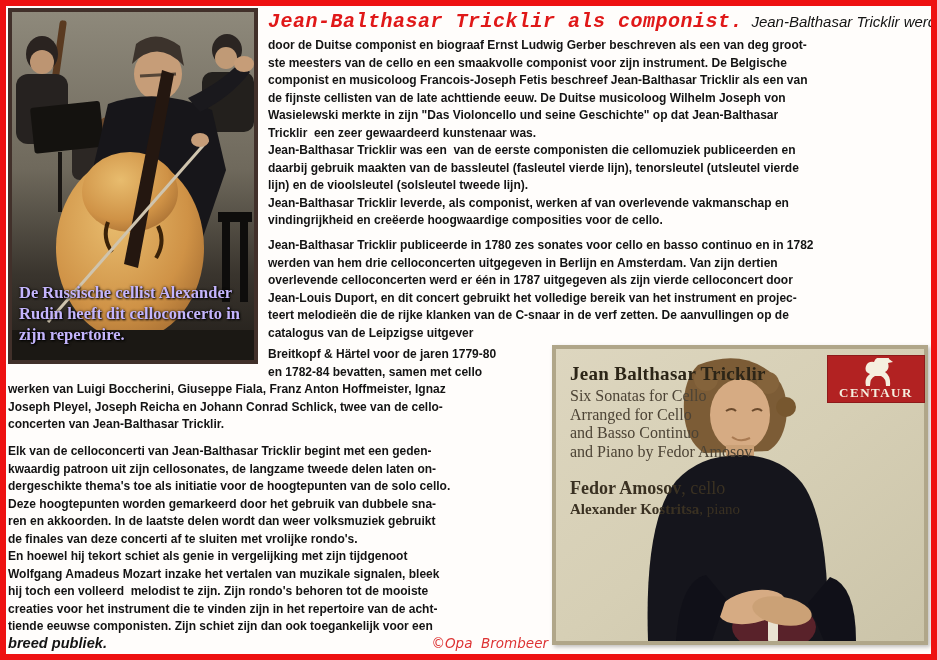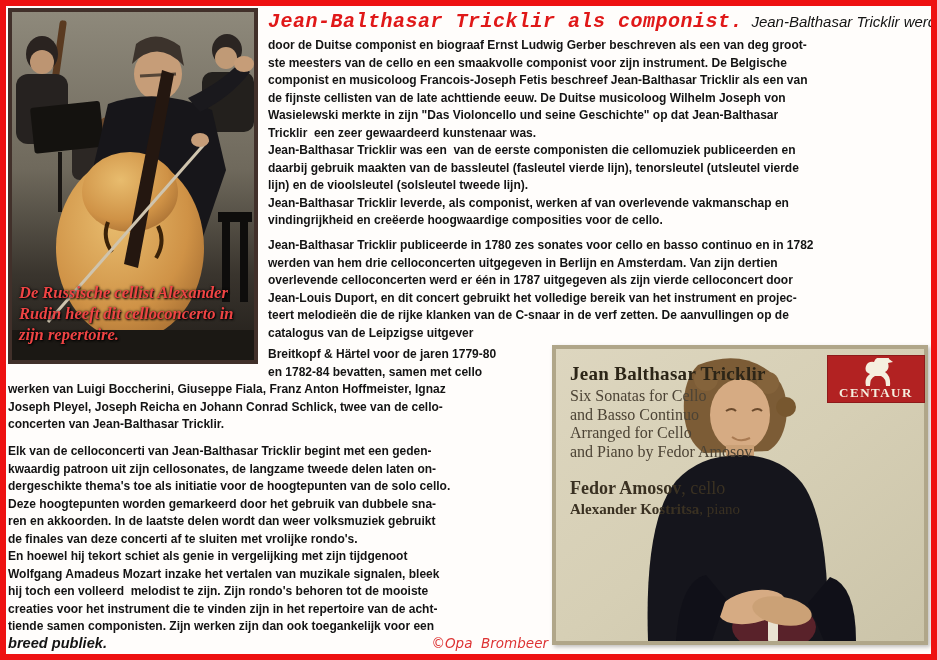--- a/index.html
+++ b/index.html
@@ -15,23 +15,23 @@
   .photo-frame{
     position:absolute;left:2px;top:2px;width:242px;height:348px;
     border:4px solid #41302a;
     box-shadow:0 0 0 1px #6b5448 inset;
     background:#2a241f;
   }
   .photo-frame svg{position:absolute;left:0;top:0;}
   .photo-caption{
     position:absolute;left:7px;top:270px;width:232px;
     font-family:"Liberation Serif",serif;
-    font-weight:bold;font-style:italic;
+    font-weight:bold;
     font-size:16.5px;line-height:21px;
-    color:#ef4444;
+    color:#c4b5fd;
     text-shadow:1px 1px 2px #000,0 0 3px rgba(0,0,0,.8);
   }
   .photo-caption .tline{display:block;white-space:pre;}
   
   .title-line{
     position:absolute;left:262px;top:4px;white-space:pre;
   }
   .headline{
     font-family:Liberation Mono, monospace;
     font-weight:bold;font-style:italic;
@@ -201,21 +201,21 @@
       <span class="tline">dergeschikte thema's toe als initiatie voor de hoogtepunten van de solo cello.</span>
       <span class="tline">Deze hoogtepunten worden gemarkeerd door het gebruik van dubbele sna-</span>
       <span class="tline">ren en akkoorden. In de laatste delen wordt dan weer volksmuziek gebruikt</span>
       <span class="tline">de finales van deze concerti af te sluiten met vrolijke rondo's.</span>
     </div>
   <div class="tblock b5">
       <span class="tline">En hoewel hij tekort schiet als genie in vergelijking met zijn tijdgenoot</span>
       <span class="tline">Wolfgang Amadeus Mozart inzake het vertalen van muzikale signalen, bleek</span>
       <span class="tline">hij toch een volleerd  melodist te zijn. Zijn rondo's behoren tot de mooiste</span>
       <span class="tline">creaties voor het instrument die te vinden zijn in het repertoire van de acht-</span>
-      <span class="tline">tiende samen componisten. Zijn werken zijn dan ook toegankelijk voor een</span>
+      <span class="tline">tiende eeuwse componisten. Zijn schiet zijn dan ook toegankelijk voor een</span>
     </div>
   <div class="final-line"><span class="credit">©Opa  Brombeer</span><span>breed publiek.</span></div>
 
   <div class="album-cover">
     <svg width="368" height="292" viewBox="0 0 368 292">
       <defs>
         <linearGradient id="coverbg" x1="0" y1="0" x2="1" y2="1">
           <stop offset="0" stop-color="#ddd6bf"></stop>
           <stop offset="0.5" stop-color="#d6cfb5"></stop>
           <stop offset="1" stop-color="#cbc4a9"></stop>
@@ -242,22 +242,22 @@
       <ellipse cx="196" cy="258" rx="34" ry="16" fill="#d6ab83" transform="rotate(-12 196 258)"></ellipse>
       <ellipse cx="226" cy="262" rx="30" ry="14" fill="#cba176" transform="rotate(10 226 262)"></ellipse>
 
       <path d="M120 292 q4 -60 30 -66 l20 24 l-14 42 Z" fill="#101018"></path>
       <path d="M300 292 q0 -56 -26 -64 l-22 26 l16 38 Z" fill="#101018"></path>
     </svg>
     <div class="cover-text">
       <div class="cover-title">Jean Balthasar Tricklir</div>
       <div class="cover-sub">
           <span class="tline">Six Sonatas for Cello</span>
+          <span class="tline">Arranged for Cello</span>
           <span class="tline">and Basso Continuo</span>
-          <span class="tline">Arranged for Cello</span>
           <span class="tline">and Piano by Fedor Amosov</span>
         </div>
       <div class="cover-performers">
         <div class="perf1"><span class="pname">Fedor Amosov</span><span>, cello</span></div>
         <div class="perf2"><span class="pname">Alexander Kostritsa</span><span>, piano</span></div>
       </div>
     </div>
     <div class="centaur-logo">
       <svg width="40" height="30" viewBox="0 0 40 30">
         <path d="M10 28 q-2 -8 4 -12 q-6 -2 -4 -8 q2 -5 8 -4 q2 -6 8 -4 l2 -0 l4 -4 l1 5 l4 3 l-5 1 q2 6 -3 9 q6 4 5 14 l-4 0 q0 -8 -5 -10 l-6 0 q-5 2 -5 10 Z" fill="#f5efdf"></path>

